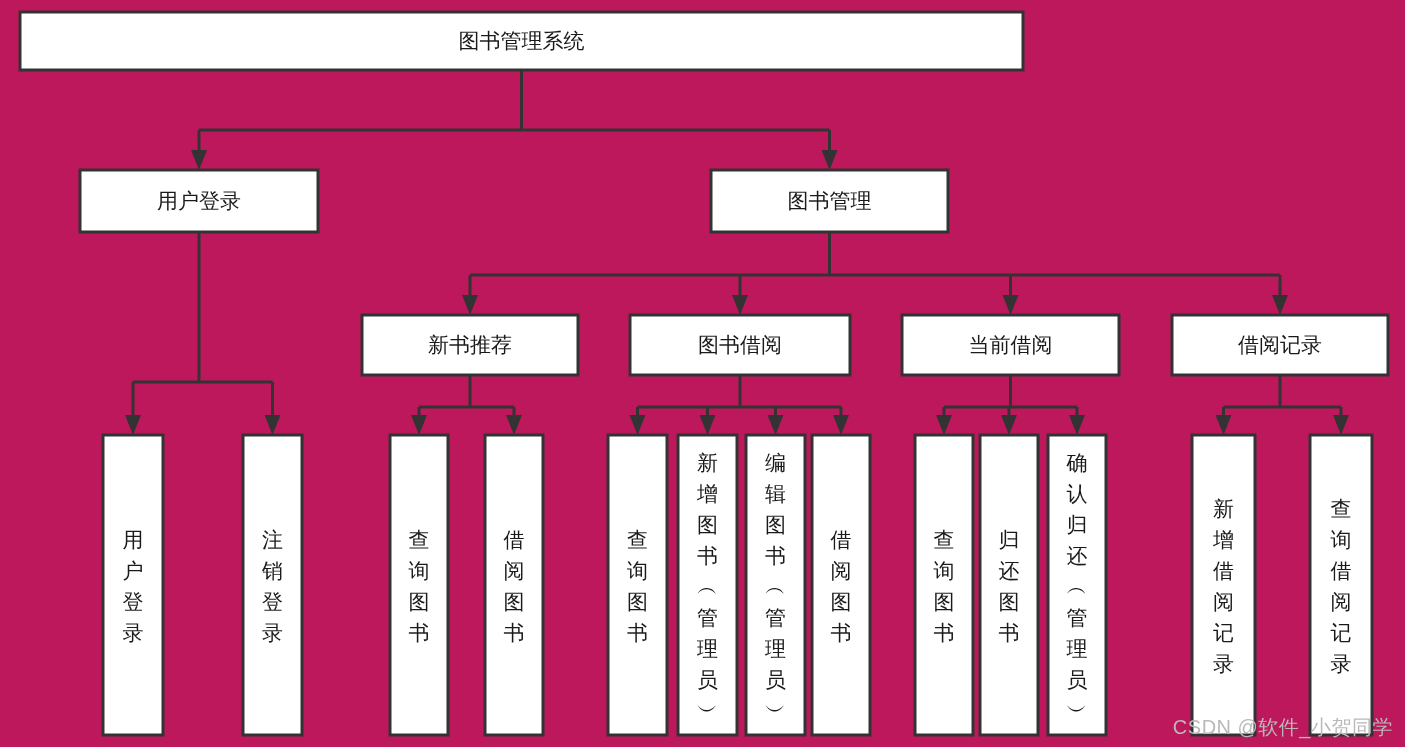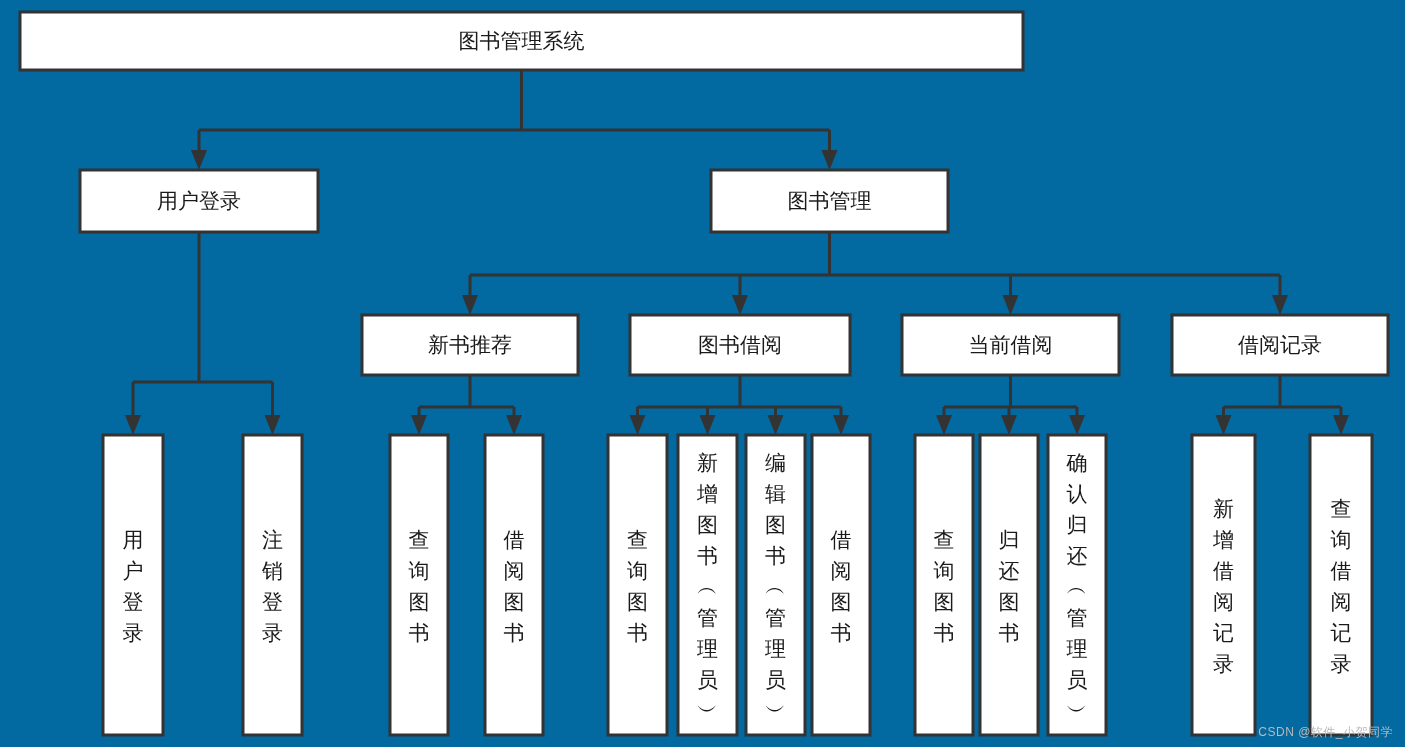--- a/index.html
+++ b/index.html
@@ -7,21 +7,21 @@
     padding: 0;
     background: #ffffff;
   }
   body {
     font-family: "Liberation Sans", "DejaVu Sans", sans-serif;
   }
   #canvas {
     position: relative;
     width: 1405px;
     height: 747px;
-    background: #0369a1;
+    background: #be185d;
     overflow: hidden;
   }
   svg.diagram {
     position: absolute;
     left: 0;
     top: 0;
     width: 1405px;
     height: 747px;
   }
   .node-box {
@@ -49,21 +49,21 @@
     font-family: "Liberation Sans", "DejaVu Sans", sans-serif;
     font-size: 21px;
     fill: #1a1a1a;
     text-anchor: middle;
   }
   .watermark {
     position: absolute;
     right: 12px;
     bottom: 6px;
     font-family: "Liberation Sans", "DejaVu Sans", sans-serif;
-    font-size: 12px;
+    font-size: 20px;
     color: #b9b9b9;
     letter-spacing: 0.5px;
     white-space: nowrap;
     user-select: none;
     text-align: right;
   }
 </style>
 </head>
 <body>
 

